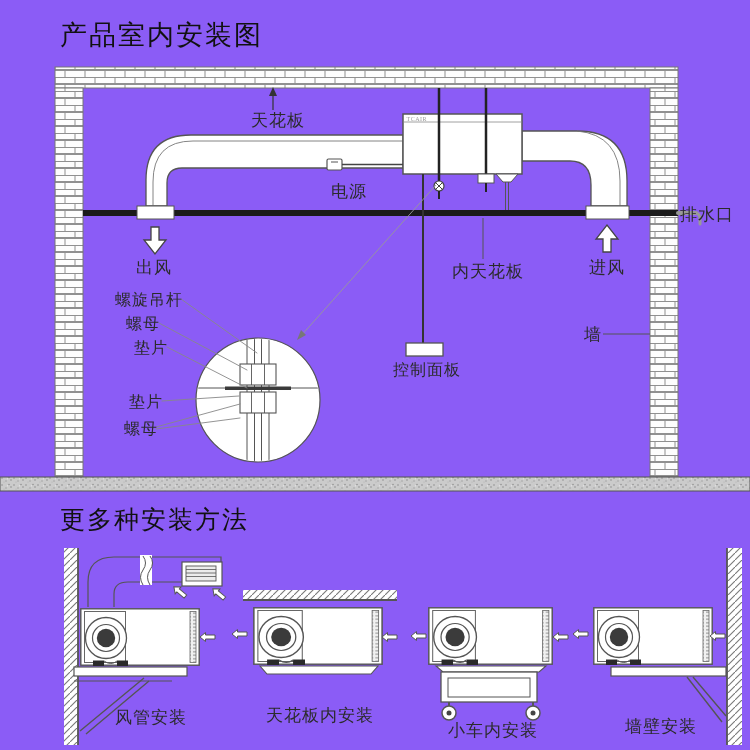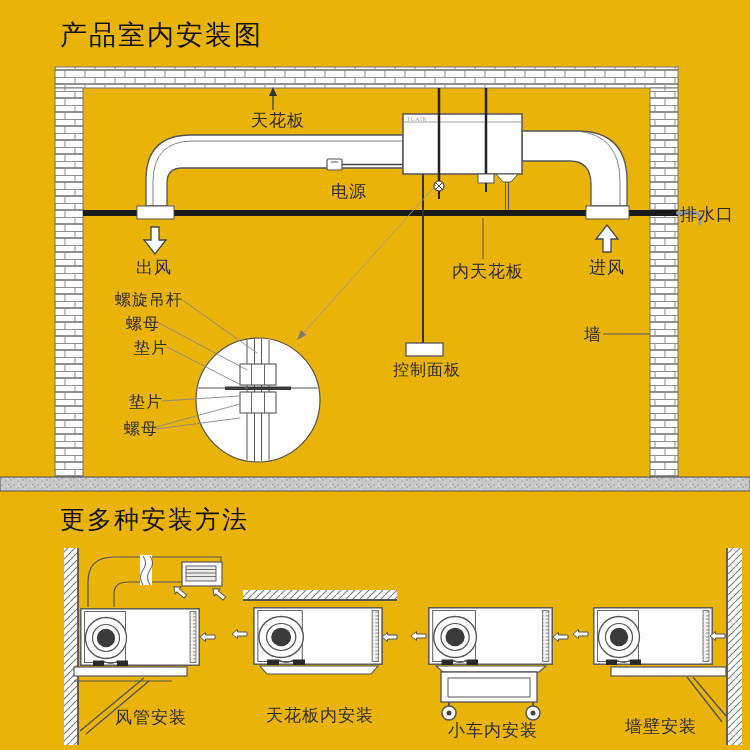--- a/index.html
+++ b/index.html
@@ -1,16 +1,16 @@
 <!DOCTYPE html>
 <html><head>
 <meta charset="utf-8">
 <style>
   html,body{margin:0;padding:0;background:#ffffff;}
-  .page{position:relative;width:750px;height:750px;background:#eab308;overflow:hidden;
+  .page{position:relative;width:750px;height:750px;background:#8b5cf6;overflow:hidden;
         font-family:"Liberation Serif","DejaVu Serif",serif;}
   svg{display:block;}
   text{fill:#2b2b2b;font-family:"Liberation Serif","DejaVu Serif",serif;}
   .title-text{font-size:27px;letter-spacing:2px;fill:#111;}
   .section-text{font-size:25px;letter-spacing:2px;fill:#111;}
   .lbl{font-size:17px;letter-spacing:1px;}
   .lbl-sm{font-size:16px;letter-spacing:1px;}
   .caption{font-size:17px;letter-spacing:1px;}
   .logo-text{font-size:6px;fill:#9a9a9a;letter-spacing:.5px;}
 </style>

